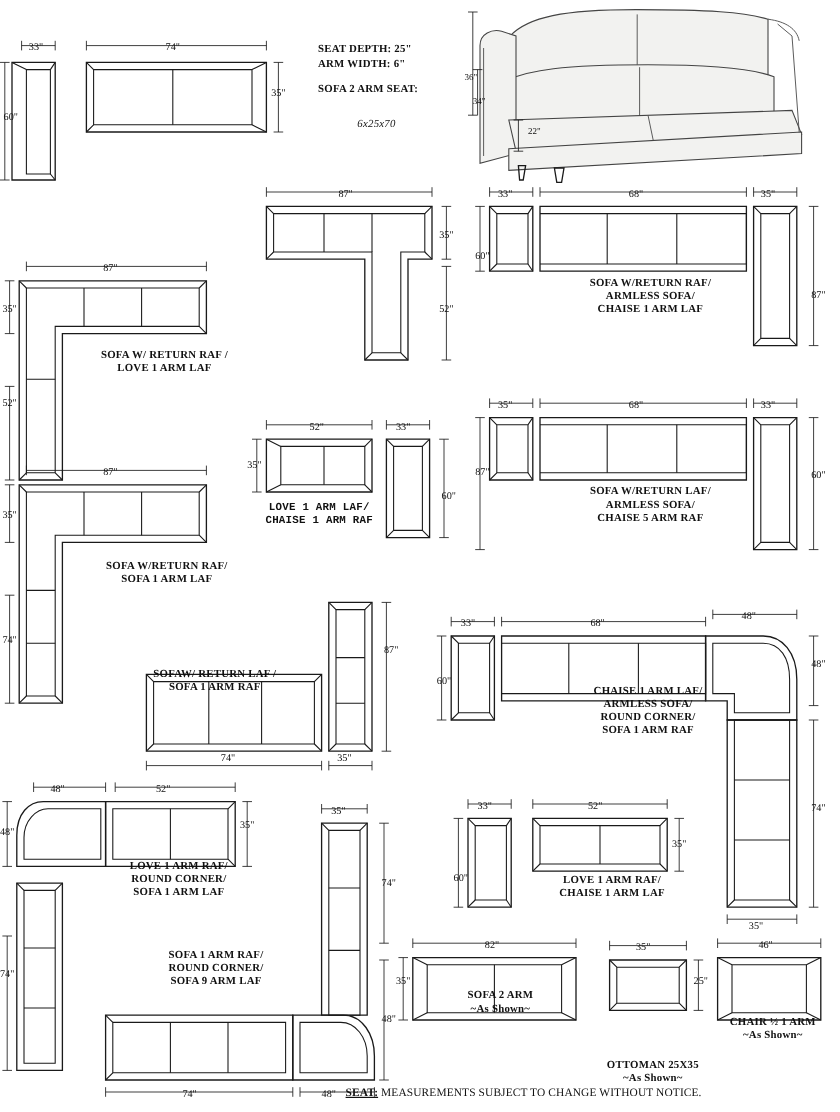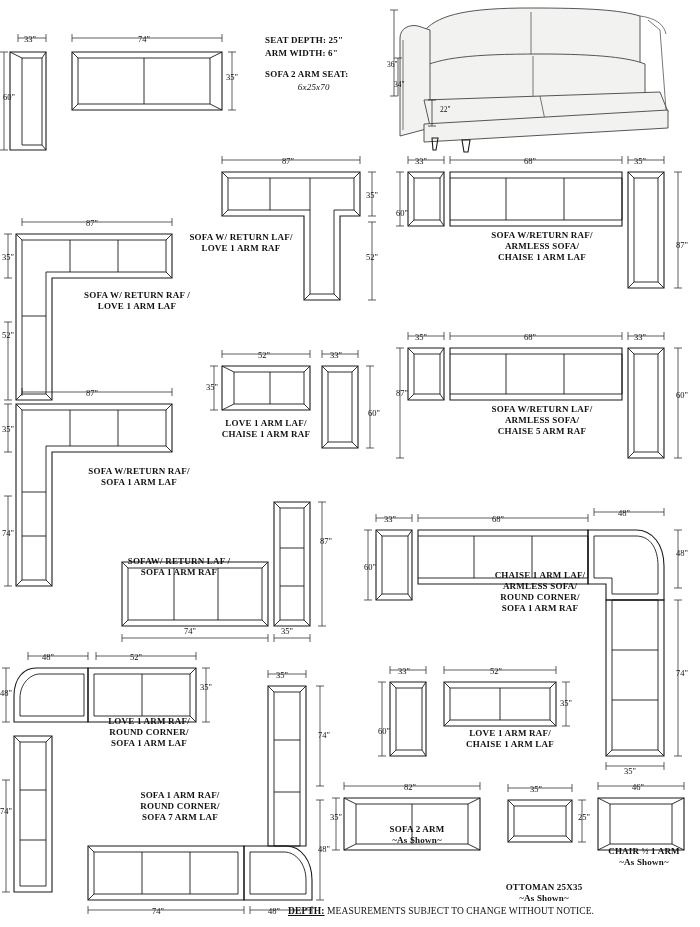--- a/index.html
+++ b/index.html
@@ -1,21 +1,21 @@
 <!DOCTYPE html>
 <html><head>
 <meta charset="utf-8">
 <style>
   html,body{margin:0;padding:0;background:#fff;}
   body{width:700px;height:927px;position:relative;font-family:"Liberation Serif",serif;color:#111;overflow:hidden;}
   #sheet{position:absolute;left:0;top:0;width:700px;height:927px;}
   .lbl{position:absolute;text-align:center;font-weight:bold;font-size:9px;line-height:11px;letter-spacing:.2px;}
   .dim{position:absolute;font-size:8.5px;font-family:"Liberation Serif",serif;color:#111;}
   .spec{position:absolute;font-size:9px;font-weight:bold;line-height:13px;letter-spacing:.2px;}
-  .spec .it{font-style:italic;font-weight:normal;}
+  .spec .it{font-style:italic;font-weight:normal;margin-top:16px;}
   .note{position:absolute;font-size:9.5px;letter-spacing:.1px;}
   svg{position:absolute;left:0;top:0;overflow:visible;}
   .pc{fill:none;stroke:#1a1a1a;stroke-width:1.1;}
   .pin{fill:none;stroke:#1a1a1a;stroke-width:.9;}
   .dl{stroke:#1a1a1a;stroke-width:.7;fill:none;}
   .ph{fill:none;stroke:#555;stroke-width:.8;}
   .phf{fill:#f2f2f0;stroke:#444;stroke-width:.9;}
 </style>
 </head>
 <body>
@@ -94,22 +94,20 @@
       <path class="pin" d="M222 172 L228 178 M360 172 L354 178 M360 216 L354 210 M340 300 L334 294 M304 300 L310 294 M222 216 L228 210"></path>
       <path class="pin" d="M270 178 L270 210 M310 178 L310 210"></path>
       <path class="dl" d="M222 160 L360 160 M222 156 L222 164 M360 156 L360 164"></path>
       <path class="dl" d="M372 172 L372 216 M368 172 L376 172 M368 216 L376 216"></path>
       <path class="dl" d="M372 222 L372 300 M368 222 L376 222 M368 300 L376 300"></path>
     </g>
   </svg>
   <div class="dim" style="left:282px;top:156px;">87"</div>
   <div class="dim" style="left:366px;top:190px;">35"</div>
   <div class="dim" style="left:366px;top:252px;">52"</div>
-  <div class="lbl" style="left:176px;top:232px;width:130px;white-space:pre-line;">SOFA  W/ RETURN LAF/
-LOVE 1 ARM RAF</div>
 
   <svg width="700" height="927">
     <g>
       <path class="pc" d="M408 172 L444 172 L444 226 L408 226 Z"></path>
       <path class="pin" d="M414 178 L440 178 L440 220 L414 220 Z"></path>
       <path class="pin" d="M408 172 L414 178 M444 172 L440 178 M444 226 L440 220 M408 226 L414 220"></path>
       <path class="pc" d="M450 172 L622 172 L622 226 L450 226 Z"></path>
       <path class="pin" d="M450 178 L622 178 L622 220 L450 220"></path>
       <path class="pin" d="M506 178 L506 220 M564 178 L564 220"></path>
       <path class="pc" d="M628 172 L664 172 L664 288 L628 288 Z"></path>
@@ -160,21 +158,21 @@
       <path class="dl" d="M222 354 L310 354 M222 350 L222 358 M310 350 L310 358"></path>
       <path class="dl" d="M322 354 L358 354 M322 350 L322 358 M358 350 L358 358"></path>
       <path class="dl" d="M214 366 L214 410 M210 366 L218 366 M210 410 L218 410"></path>
       <path class="dl" d="M370 366 L370 448 M366 366 L374 366 M366 448 L374 448"></path>
     </g>
   </svg>
   <div class="dim" style="left:258px;top:350px;">52"</div>
   <div class="dim" style="left:330px;top:350px;">33"</div>
   <div class="dim" style="left:206px;top:382px;">35"</div>
   <div class="dim" style="left:368px;top:408px;">60"</div>
-  <div class="lbl" style="left:196px;top:418px;width:140px;white-space:pre-line;">LOVE 1 ARM LAF/
+  <div class="lbl" style="left:196px;top:418px;width:140px;white-space:pre-line;font-family:Liberation Mono, monospace;">LOVE 1 ARM LAF/
 CHAISE 1 ARM RAF</div>
 
   <svg width="700" height="927">
     <g>
       <path class="pc" d="M408 348 L444 348 L444 400 L408 400 Z"></path>
       <path class="pin" d="M414 354 L440 354 L440 394 L414 394 Z"></path>
       <path class="pin" d="M408 348 L414 354 M444 348 L440 354 M444 400 L440 394 M408 400 L414 394"></path>
       <path class="pc" d="M450 348 L622 348 L622 400 L450 400 Z"></path>
       <path class="pin" d="M450 354 L622 354 L622 394 L450 394"></path>
       <path class="pin" d="M506 354 L506 394 M564 354 L564 394"></path>
@@ -323,21 +321,21 @@
     </g>
   </svg>
   <div class="dim" style="left:276px;top:670px;">35"</div>
   <div class="dim" style="left:318px;top:730px;">74"</div>
   <div class="dim" style="left:318px;top:844px;">48"</div>
   <div class="dim" style="left:0px;top:806px;">74"</div>
   <div class="dim" style="left:152px;top:906px;">74"</div>
   <div class="dim" style="left:268px;top:906px;">48"</div>
   <div class="lbl" style="left:110px;top:790px;width:140px;white-space:pre-line;">SOFA 1 ARM RAF/
 ROUND CORNER/
-SOFA 7 ARM LAF</div>
+SOFA 9 ARM LAF</div>
 
   <svg width="700" height="927">
     <g>
       <path class="pc" d="M390 682 L426 682 L426 756 L390 756 Z"></path>
       <path class="pin" d="M396 688 L422 688 L422 750 L396 750 Z"></path>
       <path class="pin" d="M390 682 L396 688 M426 682 L422 688 M426 756 L422 750 M390 756 L396 750"></path>
       <path class="pc" d="M444 682 L556 682 L556 726 L444 726 Z"></path>
       <path class="pin" d="M450 688 L550 688 L550 720 L450 720 Z"></path>
       <path class="pin" d="M444 682 L450 688 M556 682 L550 688 M556 726 L550 720 M444 726 L450 720"></path>
       <path class="pin" d="M500 688 L500 720"></path>
@@ -390,16 +388,16 @@
       <path class="pin" d="M598 798 L610 804 M684 798 L672 804 M684 850 L672 844 M598 850 L610 844"></path>
       <path class="dl" d="M598 786 L684 786 M598 782 L598 790 M684 782 L684 790"></path>
     </g>
   </svg>
   <div class="dim" style="left:632px;top:782px;">46"</div>
 
   <div class="lbl" style="left:594px;top:846px;width:100px;white-space:pre-line;">CHAIR ½  1 ARM
 ~As Shown~</div>
 
   <div class="note" style="left:288px;top:906px;">
-    <span style="text-decoration:underline;font-weight:bold;">DEPTH:</span><span> MEASUREMENTS SUBJECT TO CHANGE WITHOUT NOTICE.</span>
+    <span style="text-decoration:underline;font-weight:bold;">SEAT:</span><span> MEASUREMENTS SUBJECT TO CHANGE WITHOUT NOTICE.</span>
   </div>
 
 </div>
 
 </body></html>

